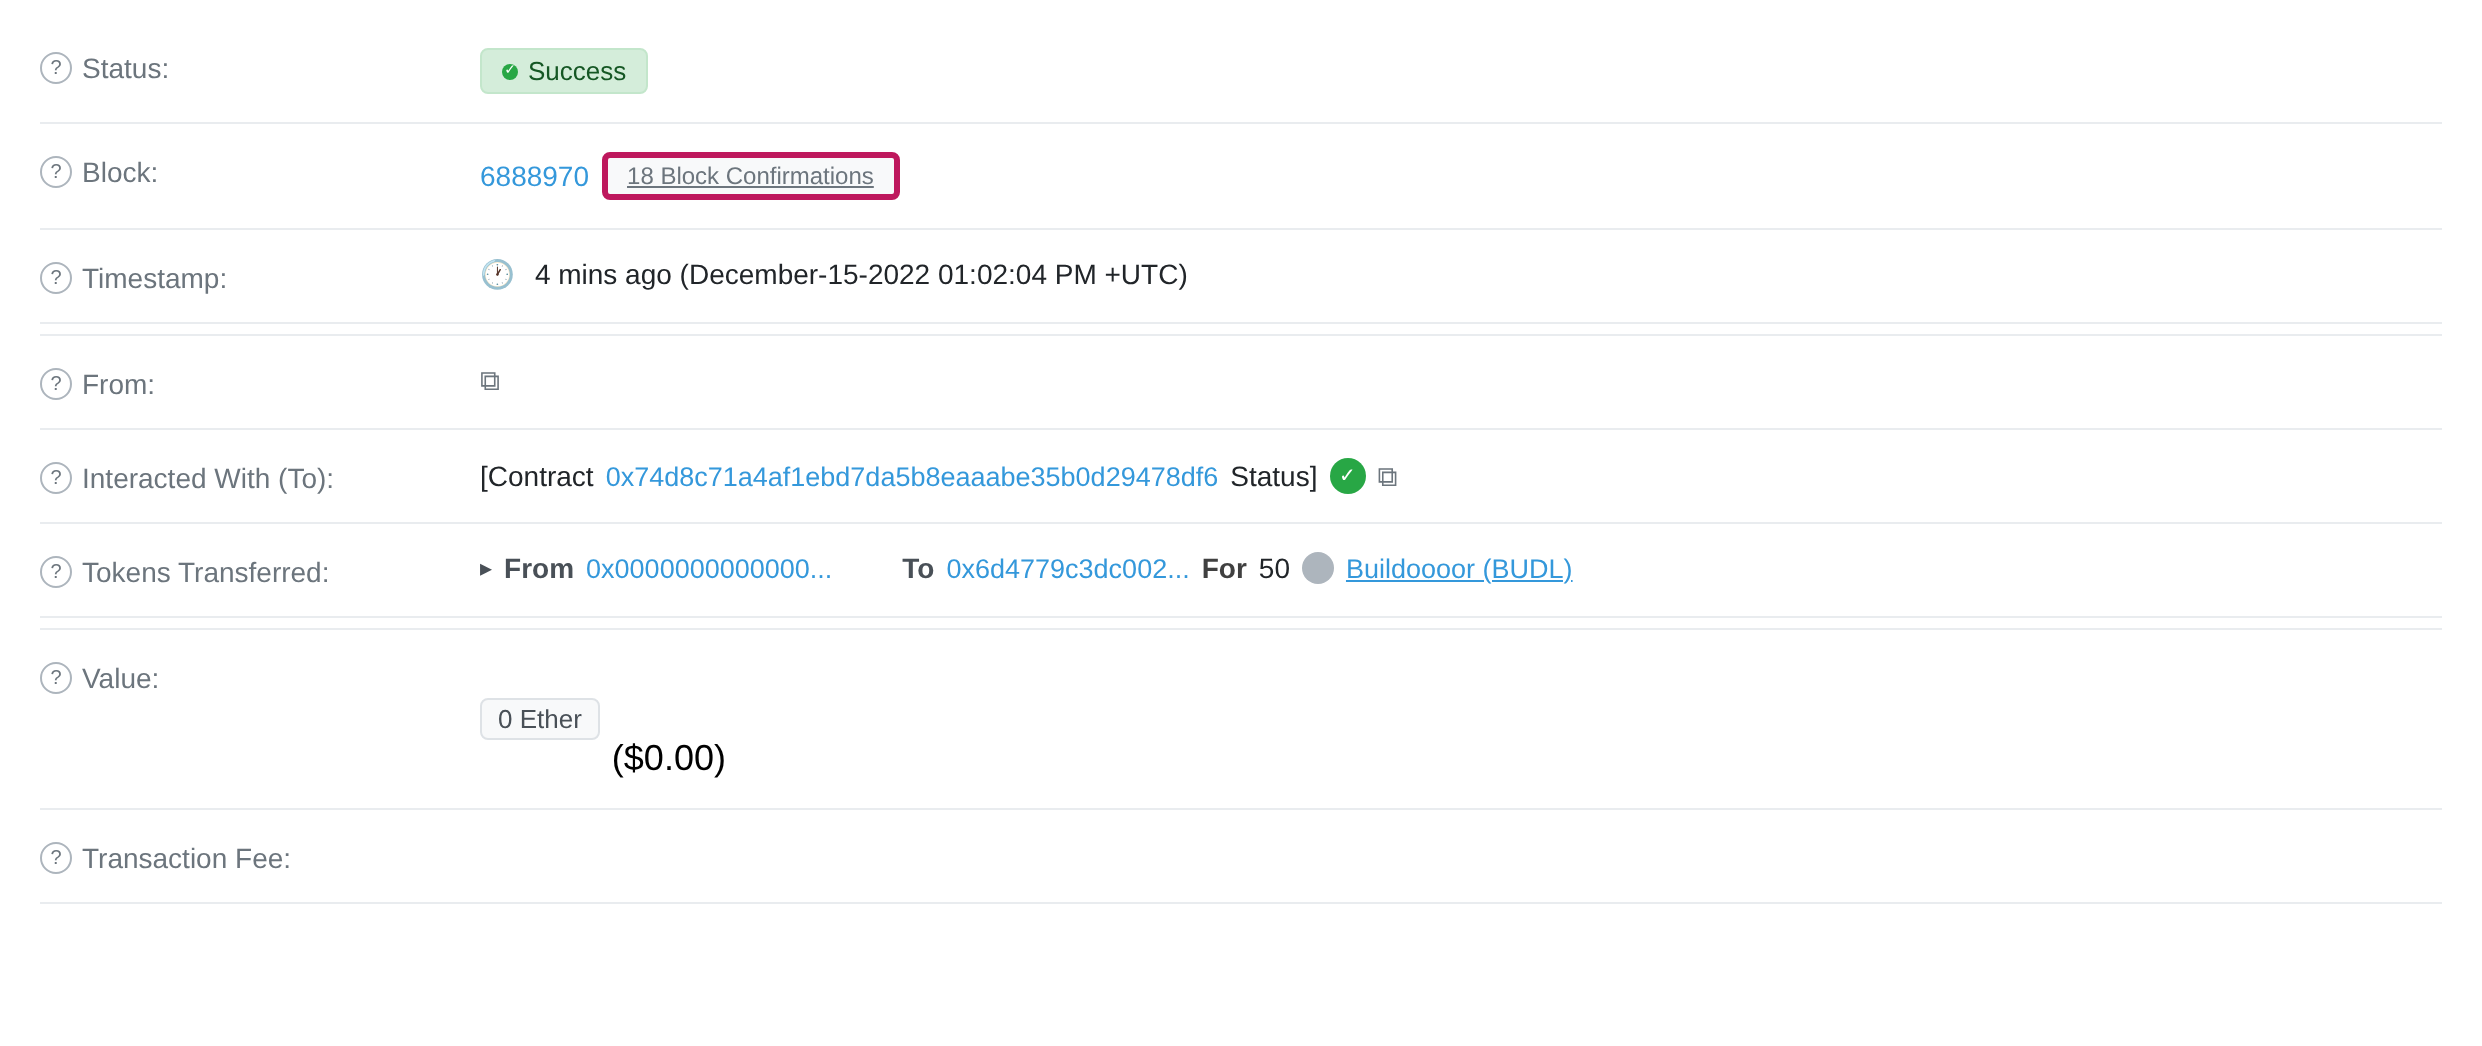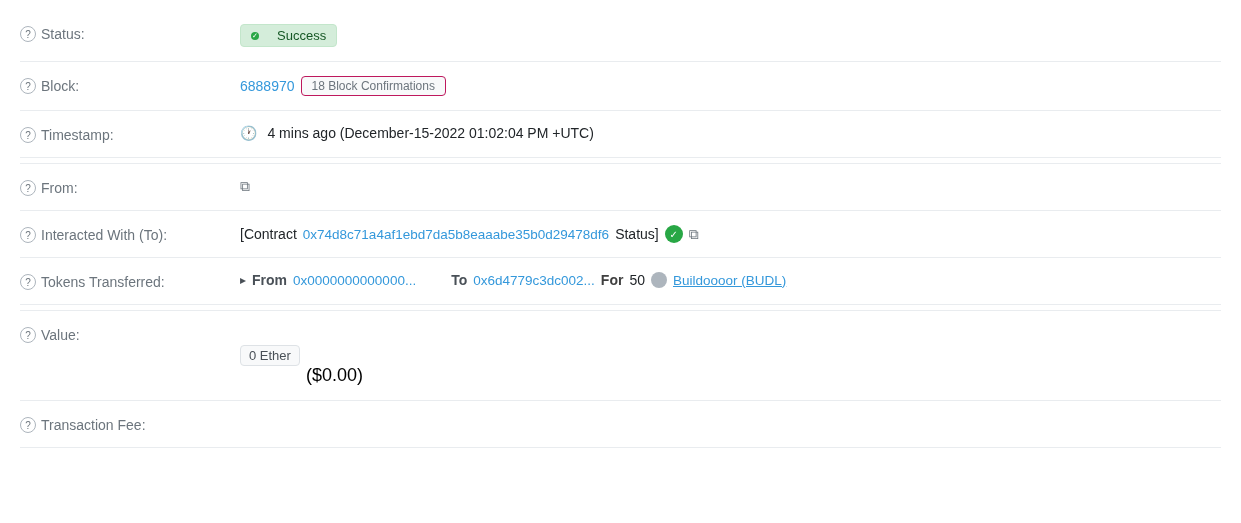--- a/index.html
+++ b/index.html
@@ -43,21 +43,21 @@
     .value-col {
       flex: 1;
       display: flex;
       align-items: center;
       flex-wrap: wrap;
       gap: 6px;
     }
     .success-badge {
       display: inline-flex;
       align-items: center;
-      gap: 18px;
+      gap: 5px;
       background: #d4edda;
       color: #155724;
       border: 1px solid #c3e6cb;
       border-radius: 4px;
       padding: 3px 10px;
       font-size: 13px;
     }
     .success-dot {
       width: 8px;
       height: 8px;
@@ -73,27 +73,28 @@
       font-size: 7px;
       line-height: 1;
     }
     .block-link {
       color: #3498db;
       text-decoration: none;
       font-size: 14px;
     }
     .block-confirmations {
       background: #f8f9fa;
-      border: 1px solid #be185d;
+      border: 3px solid #be185d;
       border-radius: 4px;
       padding: 2px 10px;
       font-size: 12px;
       color: #6c757d;
       display: inline-flex;
       align-items: center;
+      text-decoration: underline;
     }
     .timestamp-icon {
       margin-right: 4px;
       color: #495057;
     }
     .hash-link {
       color: #3498db;
       text-decoration: none;
       font-size: 13.5px;
     }

